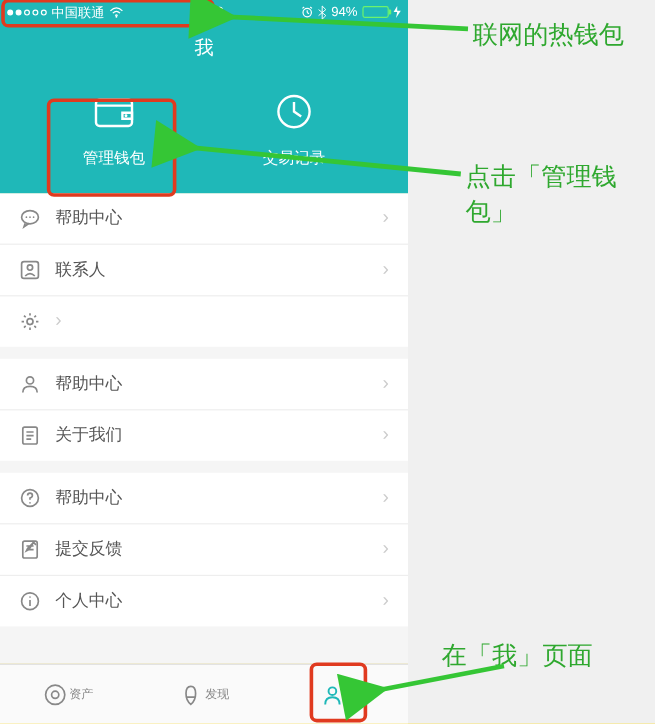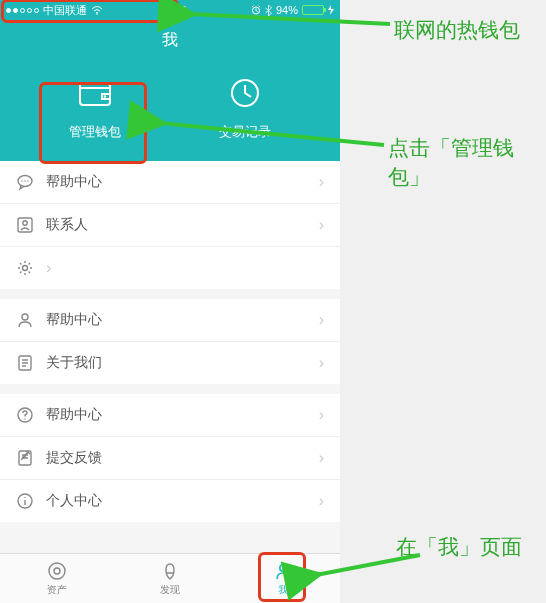--- a/index.html
+++ b/index.html
@@ -69,21 +69,21 @@
   .chevron { color: #ccc; font-size: 16px; }
   .content { flex: 1; overflow-y: auto; background: #f5f5f5; }
   .content::-webkit-scrollbar{width:0}
 
   
   .tabbar {
     height: 50px; background: #fafafa; border-top: 1px solid #ddd;
     display: flex;
   }
   .tab {
-    flex: 1; display: flex; flex-direction: column; align-items: center;
+    flex: 1; display: flex; flex-direction: row; align-items: center;
     justify-content: center; gap: 2px; color: #888; font-size: 10px;
     cursor: pointer;
   }
   .tab.active { color: #1fb8b8; }
   .tab-icon { width: 20px; height: 20px; display:flex; align-items:center; justify-content:center; }
 
   
   .annotation-text {
     position: absolute;
     font-size: 21px;
@@ -287,21 +287,21 @@
   </div>
 
 </div>
 
 <div class="red-box" style="left:1px; top:-1px; width:178px; height:24px;"></div>
 <div class="red-box" style="left:39px; top:82px; width:108px; height:82px;"></div>
 <div class="red-box" style="left:258px; top:552px; width:48px; height:50px;"></div>
 
 <div class="annotation-text" style="left:394px; top:15px;">联网的热钱包</div>
 <div class="annotation-text" style="left:388px; top:133px; width:140px;">点击「管理钱包」</div>
-<div class="annotation-text" style="left:396px; top:532px;">在「我」页面</div>
+<div class="annotation-text" style="left:368px; top:532px;">在「我」页面</div>
 
 <svg style="position:absolute; left:0; top:0; pointer-events:none;" width="546" height="603">
   <defs>
     <marker id="ah" markerWidth="12" markerHeight="10" refX="2" refY="5" orient="auto">
       <path d="M10 0 L0 5 L10 10 Z" fill="#35c635"></path>
     </marker>
   </defs>
 
   <line x1="390" y1="24" x2="190" y2="14" stroke="#35c635" stroke-width="4" marker-end="url(#ah)"></line>
 

